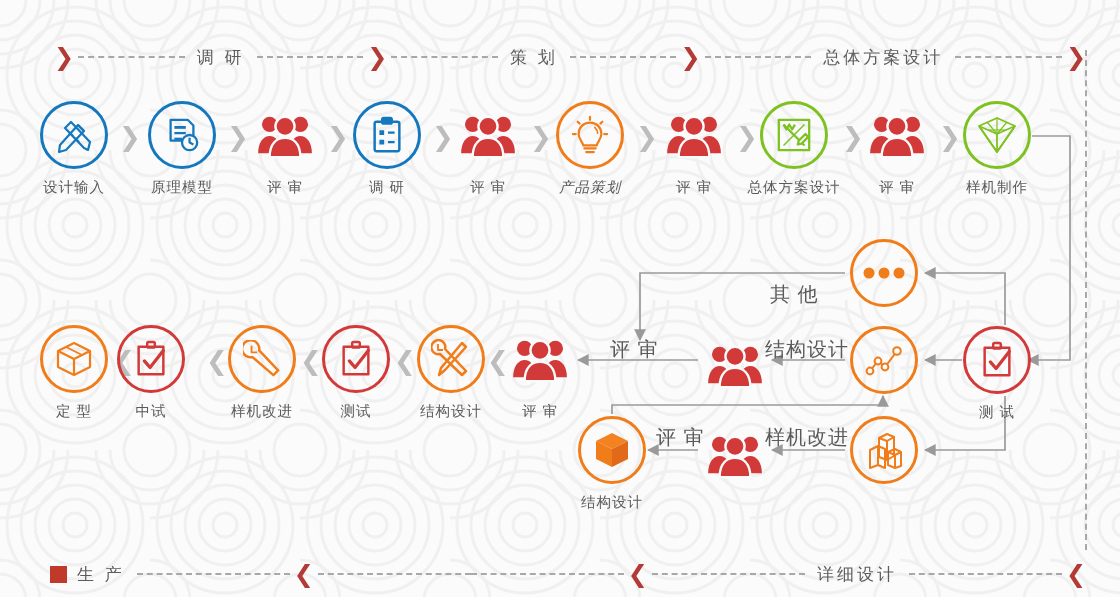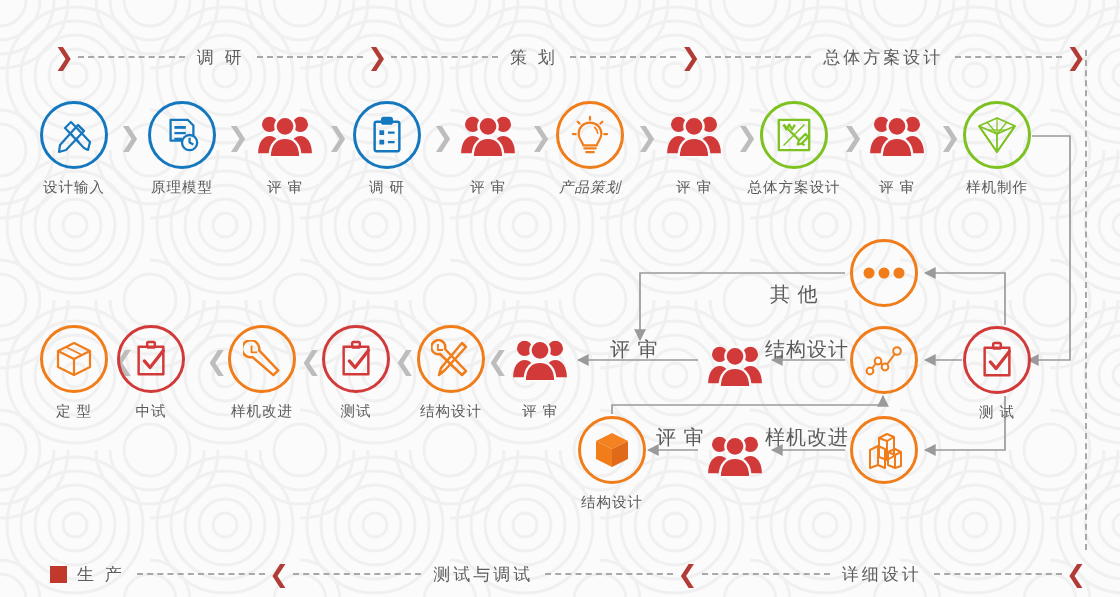--- a/index.html
+++ b/index.html
@@ -109,21 +109,20 @@
 </div>
 <div style="position:absolute;left:1085px;top:50px;width:0;height:500px;border-left:2px dashed #a8a8a8;z-index:2;"></div>
 
 <div class="band" style="top:546px;margin-top:16px;">
   <div style="width:50px"></div>
   <div class="sq"></div>
   <div class="bandtxt" style="padding-left:0">生 产</div>
   <div class="dash"></div>
   <div class="rchev">❮</div>
   <div class="dash"></div>
-  <div class="bandtxt">测试与调试</div>
   <div class="dash"></div>
   <div class="rchev">❮</div>
   <div class="dash"></div>
   <div class="bandtxt">详细设计</div>
   <div class="dash"></div>
   <div class="rchev">❮</div>
   <div style="width:30px"></div>
 </div>
 
 <div class="node" style="left:19px;top:101px;">

